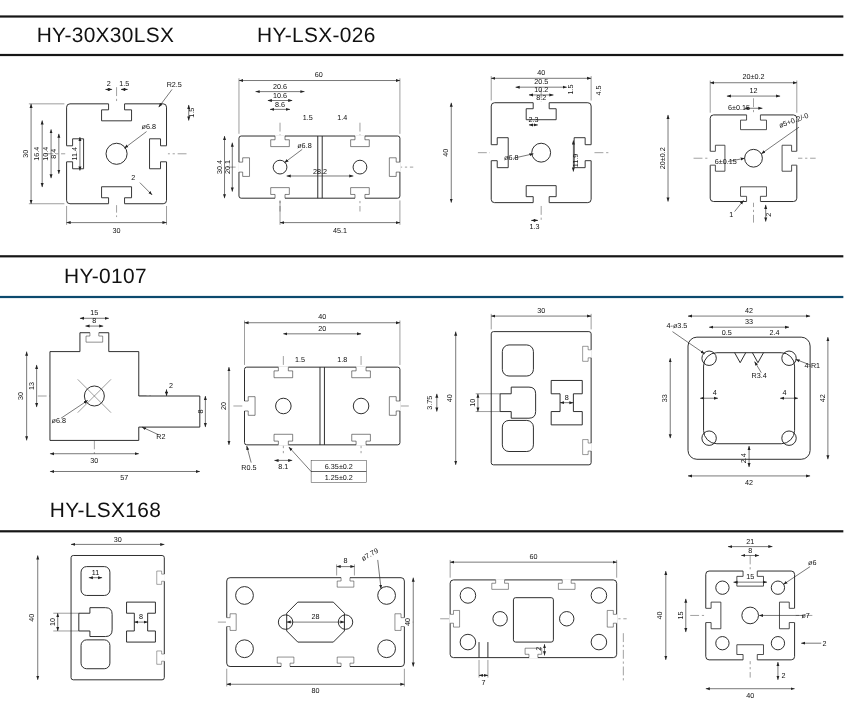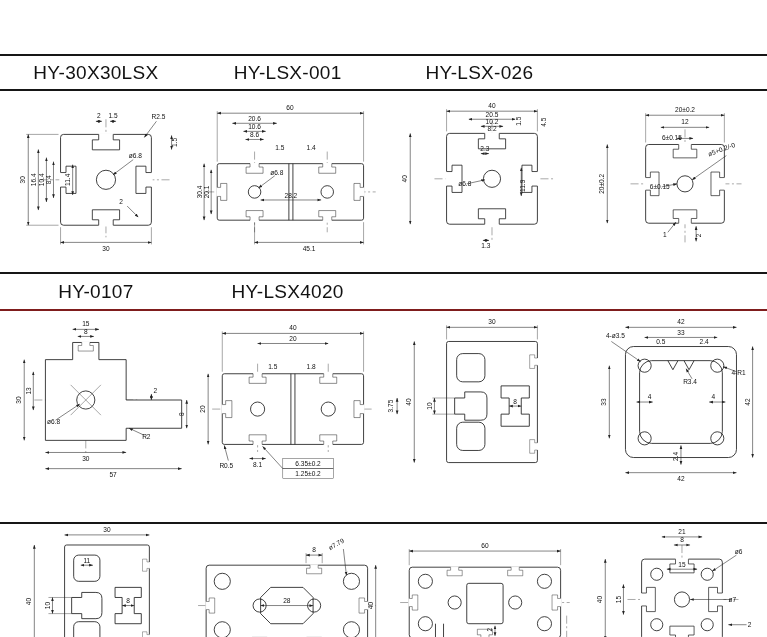--- a/index.html
+++ b/index.html
@@ -1,21 +1,21 @@
 <!DOCTYPE html>
 <html><head>
 <meta charset="utf-8">
 <style>
   html,body{margin:0;padding:0;background:#fff;}
   .sheet{width:767px;height:637px;background:#fff;color:#111;
          font-family:"Liberation Sans",sans-serif;overflow:hidden;}
   .spacer-top{height:14px;}
   .hdr{display:grid;grid-template-columns:repeat(4,1fr);align-items:center;box-sizing:border-box;}
-  .hdr1{height:37px;border-top:2px solid #161616;border-bottom:2px solid #161616;margin-top:40px;}
-  .hdr2{height:39px;border-top:2px solid #161616;border-bottom:2px solid #7f1d1d;}
+  .hdr1{height:37px;border-top:2px solid #161616;border-bottom:2px solid #161616;}
+  .hdr2{height:39px;border-top:2px solid #161616;border-bottom:2px solid #0c4a6e;}
   .hdr3{height:36px;border-bottom:2px solid #161616;}
   .lbl{text-align:center;font-size:19px;letter-spacing:.3px;white-space:nowrap;}
   .row{display:grid;grid-template-columns:repeat(4,1fr);}
   .row1{height:181px;}.row2{height:177px;}.row3{height:153px;}
   .cell{position:relative;}
   .cell svg{display:block;width:100%;height:100%;}
   .ol{fill:none;stroke:#222;stroke-width:.85;}
   .fw{fill:#fff;}
   .cl{stroke:#555;stroke-width:.5;fill:none;stroke-dasharray:8 2.5 2 2.5;}
   .dl{stroke:#222;stroke-width:.55;fill:none;marker-start:url(#ar);marker-end:url(#ar);}
@@ -38,21 +38,20 @@
       <path d="M0 1.5 L10 5 L0 8.5 z" fill="#222"></path>
     </marker>
   </defs>
 </svg>
 
 <div class="sheet">
   <div class="spacer-top"></div>
 
   <div class="hdr hdr1">
     <div class="lbl">HY-30X30LSX</div>
-    <div class="lbl">HY-LSX-001</div>
     <div class="lbl">HY-LSX-026</div>
   </div>
 
   <div class="row row1">
 
     <div class="cell">
       <svg viewBox="0 0 190 180">
         <g class="cl">
           <line x1="40" y1="88" x2="168" y2="88"></line>
             <line x1="105" y1="28" x2="105" y2="145"></line>
@@ -220,21 +219,20 @@
           <text x="89" y="145">1</text>
           <line class="dl" x1="120" y1="134" x2="120" y2="149"></line>
           <text class="t5" transform="translate(125 143) rotate(-90)">2</text>
         </g>
       </svg>
     </div>
   </div>
 
   <div class="hdr hdr2">
     <div class="lbl">HY-0107</div>
-    <div class="lbl">HY-LSX4020</div>
   </div>
 
   <div class="row row2">
 
     <div class="cell">
       <svg viewBox="0 0 190 175">
         <g class="cl">
           <line x1="34" y1="88" x2="136" y2="88"></line>
             <line x1="85" y1="38" x2="85" y2="140"></line>
         </g>
@@ -379,20 +377,21 @@
           <line class="ld" x1="160" y1="60" x2="147" y2="55"></line>
           <text class="t5 ts" x="162" y="63">4-R1</text>
           <line class="ld" x1="116" y1="67" x2="110" y2="57"></line>
           <text class="t5 ts" x="114" y="72">R3.4</text>
         </g>
       </svg>
     </div>
   </div>
 
   <div class="hdr hdr3">
+    <div class="lbl">HY-LSX168</div>
   </div>
 
   <div class="row row3">
 
     <div class="cell">
       <svg viewBox="0 0 190 150">
         <g>
           <rect class="ol fw" x="64" y="20" width="84" height="112" rx="2"></rect>
           <rect class="ol" x="73" y="30" width="26" height="26" rx="5"></rect>
           <rect class="ol" x="73" y="96" width="26" height="26" rx="5"></rect>

